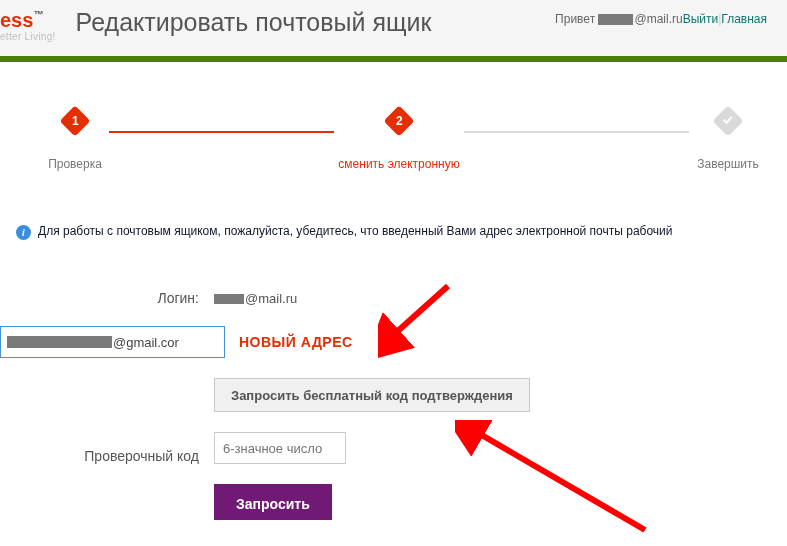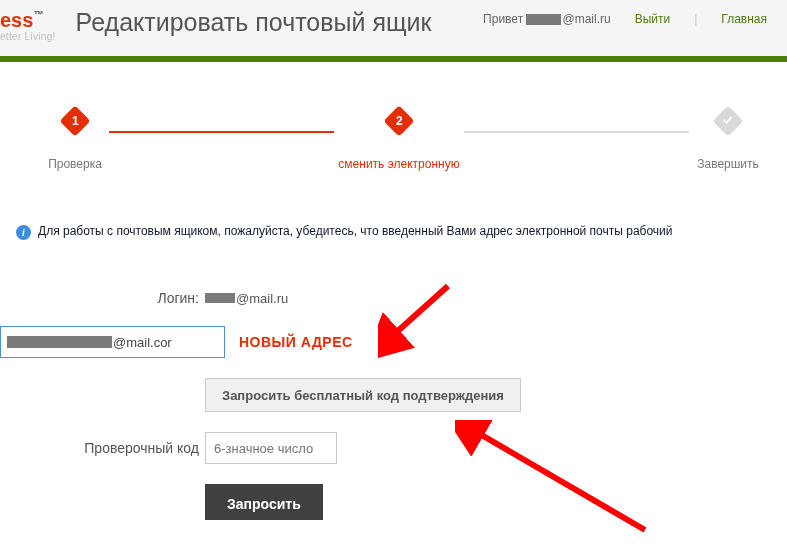--- a/index.html
+++ b/index.html
@@ -2,24 +2,24 @@
 <html><head>
 <meta charset="utf-8">
 <style>
   * { box-sizing: border-box; margin: 0; padding: 0; }
   body { font-family: Arial, Helvetica, sans-serif; background: #fff; width: 787px; height: 546px; overflow: hidden; position: relative; }
   .header { background: #f5f5f5; padding: 10px 20px 14px 0; display: flex; align-items: flex-start; border-bottom: 6px solid #4d7c0f; }
   .logo { color: #e62e04; font-weight: bold; font-size: 20px; line-height: 1; padding-left: 0; }
   .logo .tm { font-size: 10px; vertical-align: top; color: #555; }
   .tagline { color: #bfbfbf; font-size: 10px; line-height: 1; margin-top: 2px; letter-spacing: 0.3px; }
   .title { flex: 1; font-size: 25px; font-weight: 300; color: #555; padding-left: 20px; margin-top: -2px; }
-  .topnav { display: flex; gap: 24px; font-size: 12px; color: #666; align-items: center; margin-top: 2px; }
+  .topnav { display: flex; gap: 0; font-size: 12px; color: #666; align-items: center; margin-top: 2px; }
   .topnav .greet { color: #666; display:flex; align-items:center; }
   .topnav .divider { color: #ccc; }
-  .topnav a { color: #4d7c0f; text-decoration: none; }
+  .topnav a { color: #0f766e; text-decoration: none; }
   .redact { display:inline-block; background:#7a7a7a; width:35px; height:11px; vertical-align:middle; margin-right:1px; }
   .redact.sm { width:30px; height:10px; }
   .redact.lg { width:105px; height:12px; }
 
   .steps { display: flex; align-items: center; padding: 48px 20px 8px 20px; position: relative; }
   .step { display: flex; flex-direction: column; align-items: center; position: relative; }
   .step-label { font-size: 12px; margin-top: 25px; color: #777; white-space: nowrap; }
   .step.current .step-label { color: #e62e04; }
   .badge { width: 22px; height: 22px; background: #e62e04; color: #fff; transform: rotate(45deg); display: flex; align-items: center; justify-content: center; border-radius: 4px; }
   .badge span { transform: rotate(-45deg); font-size: 12px; font-weight: bold; }
@@ -28,27 +28,27 @@
   .line.grey { background: #d9d9d9; }
   .s1 { min-width: 60px; margin-left: 25px; }
   .s2 { min-width: 120px; }
   .s3 { min-width: 70px; margin-right: 4px; }
 
   .info-row { display: flex; align-items: flex-start; padding: 44px 16px 0 16px; gap: 7px; }
   .info-icon { width: 15px; height: 15px; border-radius: 50%; background: #3b8ede; color: #fff; font-size: 10px; font-style: italic; font-family: Georgia, serif; display: flex; align-items: center; justify-content: center; font-weight: bold; flex-shrink: 0; margin-top: 2px; }
   .info-text { font-size: 12px; color: #0f172a; line-height: 1.45; }
 
   .form { padding: 50px 0 0 0; }
-  .row { display:flex; align-items:center; margin-bottom:20px; }
+  .row { display:flex; align-items:flex-end; margin-bottom:20px;gap:9px; }
   .lab { width:205px; text-align:right; padding-right:6px; font-size:14px; color:#555; }
   .val { font-size:13px; color:#555; display:flex; align-items:center; }
   input.txt { border:1px solid #c9c9c9; height:32px; padding:0 8px; font-size:13px; color:#444; width:225px; outline:none; }
   input.short { width:132px; }
   .btn-grey { background:#f0f0f0; border:1px solid #c9c9c9; height:34px; padding:0 16px; font-size:13px; color:#555; font-weight:bold; cursor:pointer; }
-  .btn-orange { background:#404040; color:#fff; border:none; height:36px; padding:12px 22px; font-size:14px; font-weight:bold; cursor:pointer; }
+  .btn-orange { background:#701a75; color:#fff; border:none; height:36px; padding:12px 22px; font-size:14px; font-weight:bold; cursor:pointer; }
   .annot { color:#e62e04; font-weight:bold; font-size:14px; margin-left:14px; letter-spacing:0.5px; }
 
   svg.arrow { position:absolute; pointer-events:none; }
 </style>
 </head>
 <body>
 
 <div class="header">
   <div>
     <div class="logo">
@@ -105,21 +105,21 @@
     <div class="val">
       <span class="redact sm"></span>
         <span>@mail.ru</span>
     </div>
   </div>
 
   <div class="row">
     <div class="val">
       <div style="position:relative; display:flex; align-items:center; border:1px solid #4a90d9; height:32px; width:225px; background:#fff;">
         <span class="redact lg" style="margin-left:6px;"></span>
-          <span style="font-size:13px;color:#444;">@mail.cor</span>
+          <span style="font-size:13px;color:#444;">@gmail.cor</span>
       </div>
       <span class="annot">НОВЫЙ АДРЕС</span>
     </div>
   </div>
 
   <div class="row" style="margin-bottom:20px;">
     <div class="lab"></div>
     <button class="btn-grey">Запросить бесплатный код подтверждения</button>
   </div>
 

